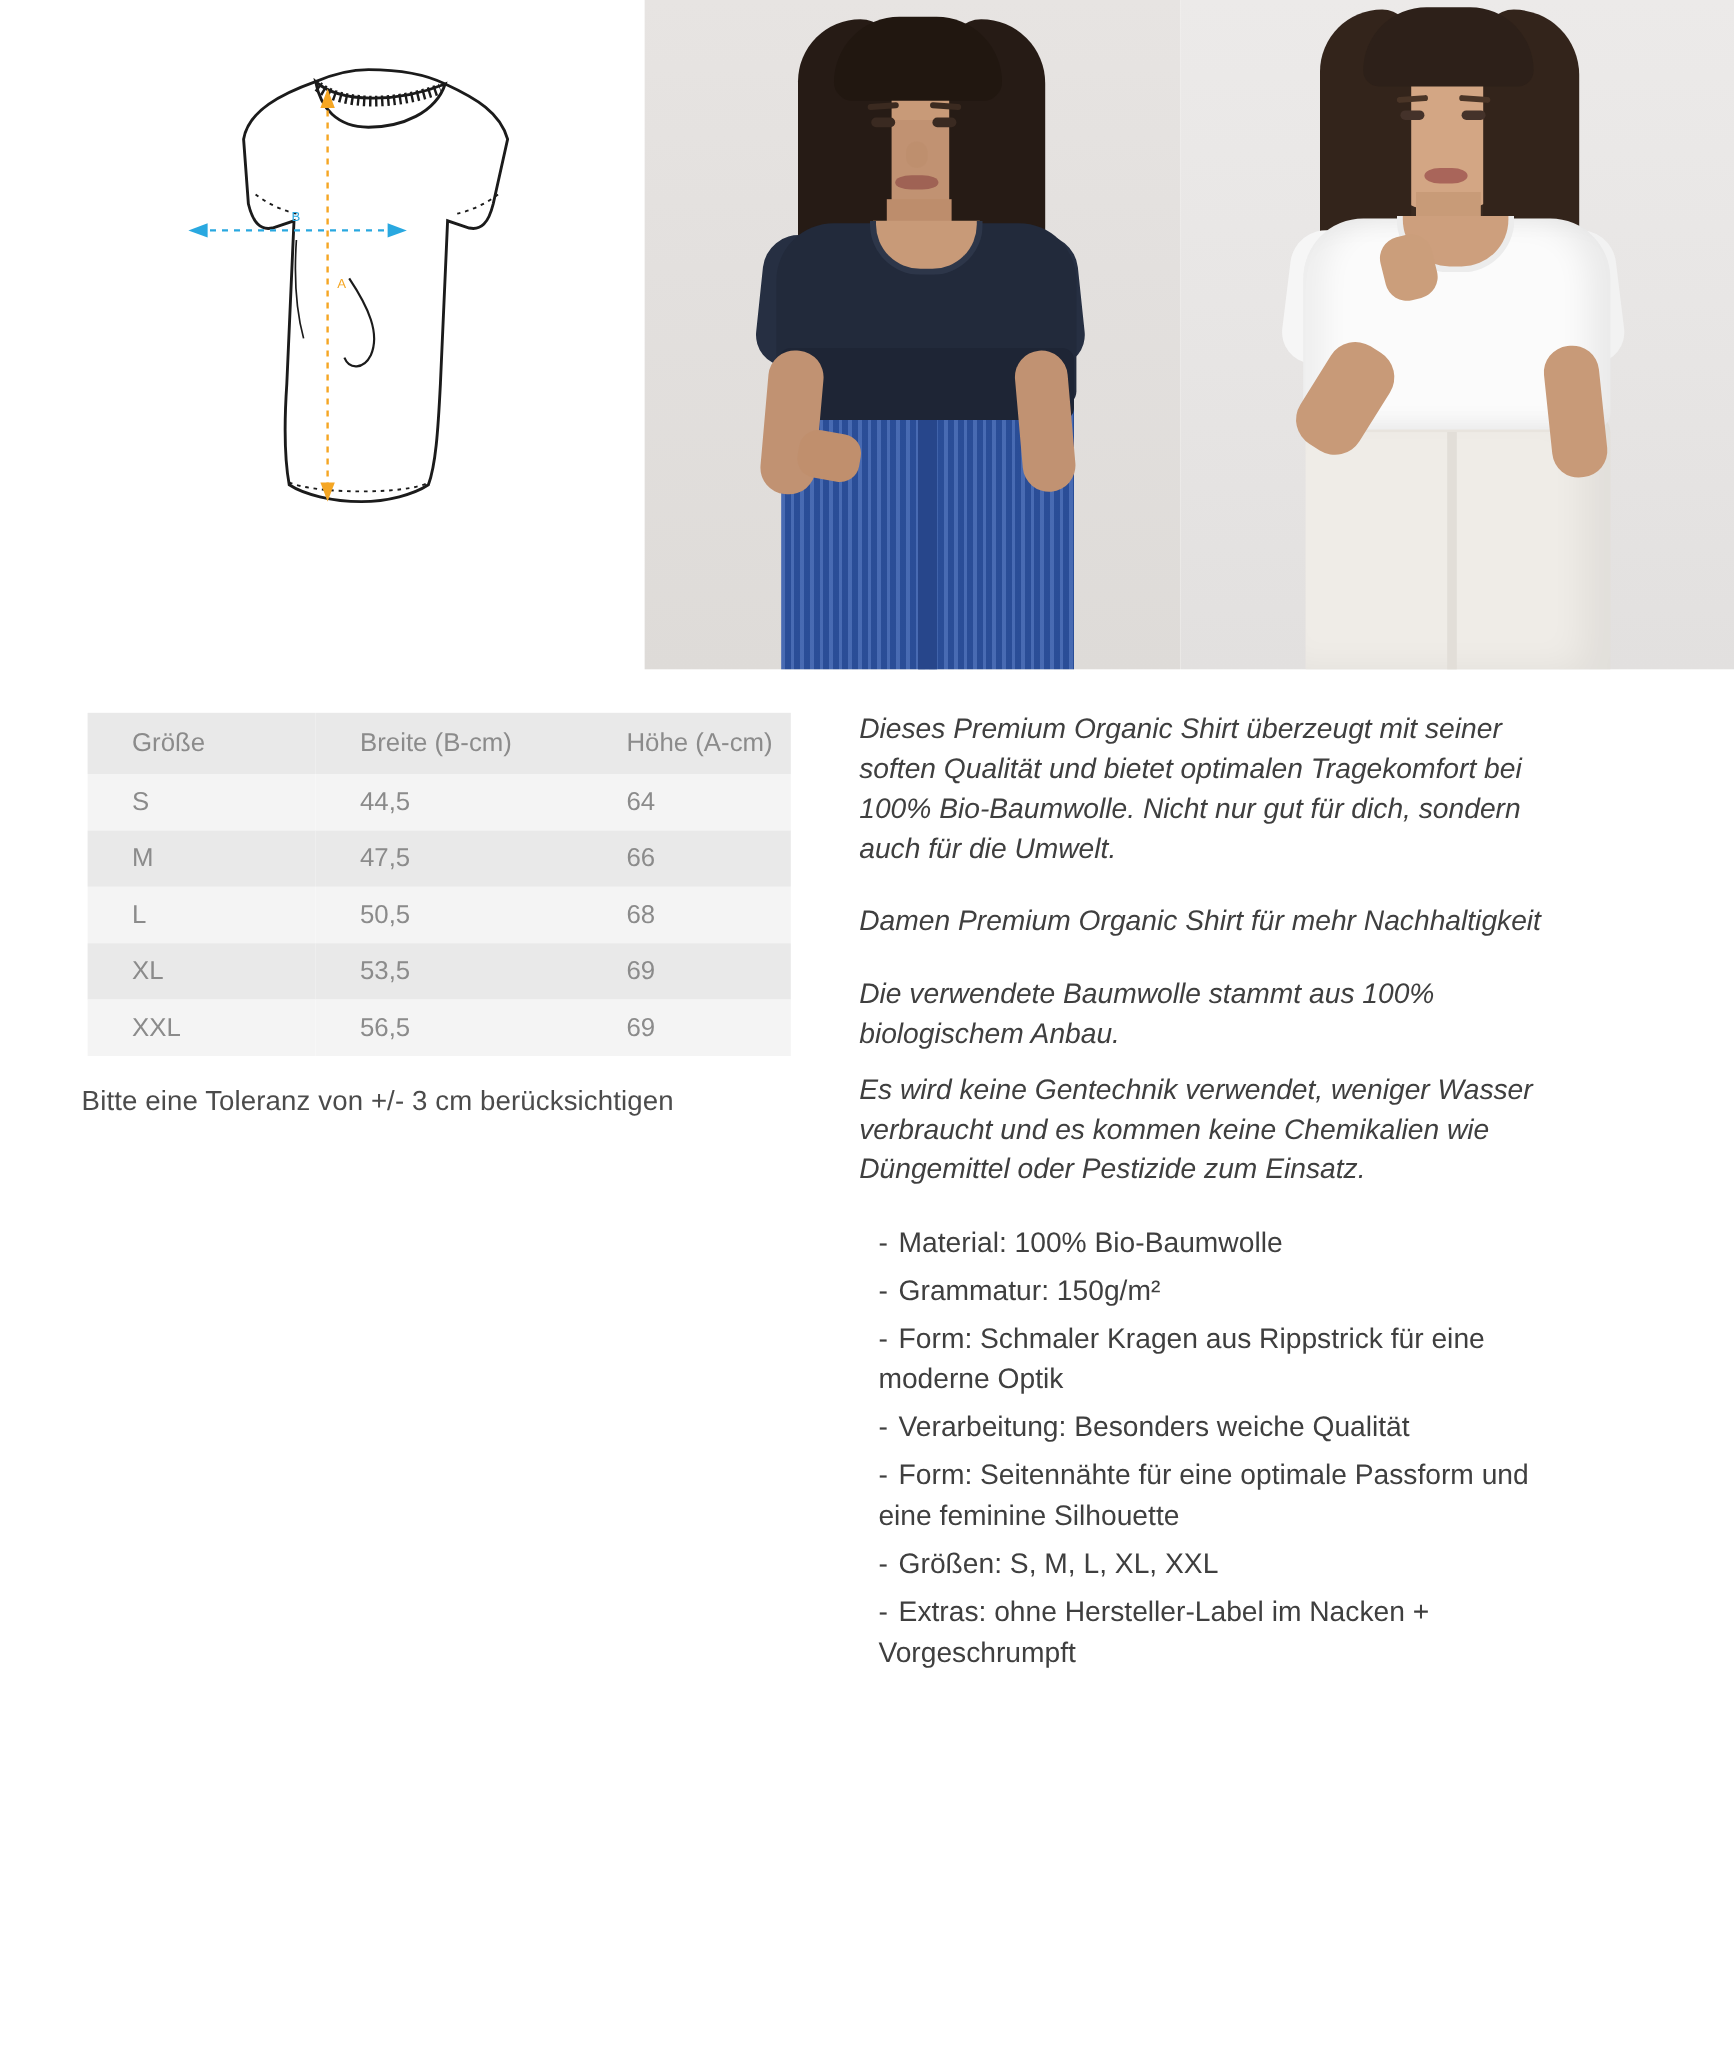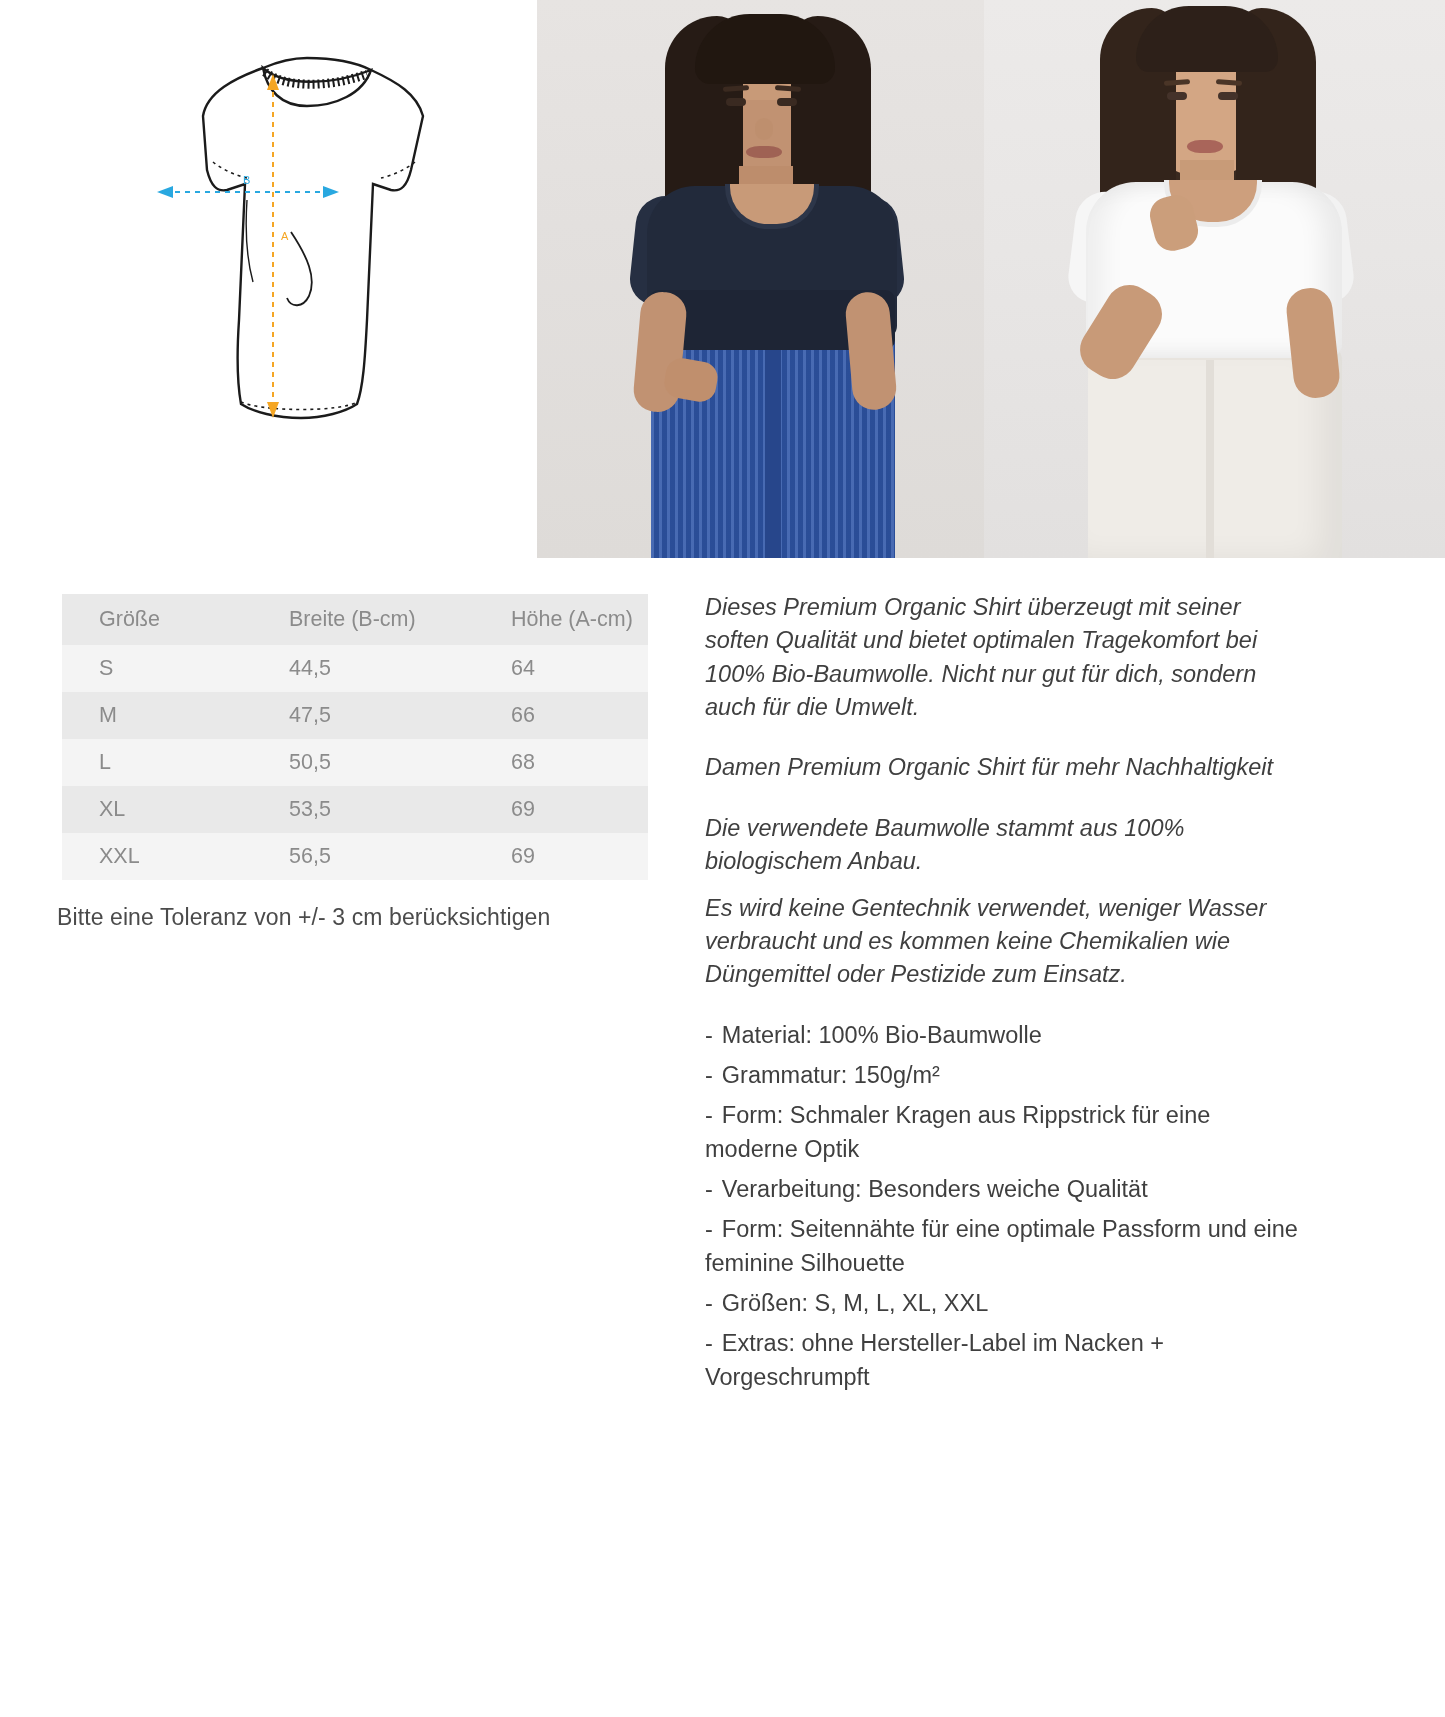--- a/index.html
+++ b/index.html
@@ -375,21 +375,21 @@
   }
 
   
   .content {
     display: flex;
     padding: 0;
   }
   .left-col {
     width: 700px;
     flex: 0 0 700px;
-    padding-left: 5px;
+    padding-left: 16px;
   }
   .right-col {
     flex: 1;
     padding: 0 70px 0 0;
   }
 
   
   table.size-table {
     border-collapse: collapse;
     margin: 36px 0 0 57px;
@@ -436,21 +436,21 @@
   .bullets {
     font-size: 23.5px;
     line-height: 1.42;
     color: #3f3f3f;
     max-width: 600px;
     margin: 0;
     padding: 0;
     list-style: none;
   }
   .bullets li {
-    margin: 0 0 7px 0;
+    margin: 0 0 7px 16px;
     text-indent: 0;
     padding-left: 0;
   }
   .bullets li .dash { margin-right: 9px; }
 </style>
 </head>
 <body>
 
 <div class="top-strip">
 

